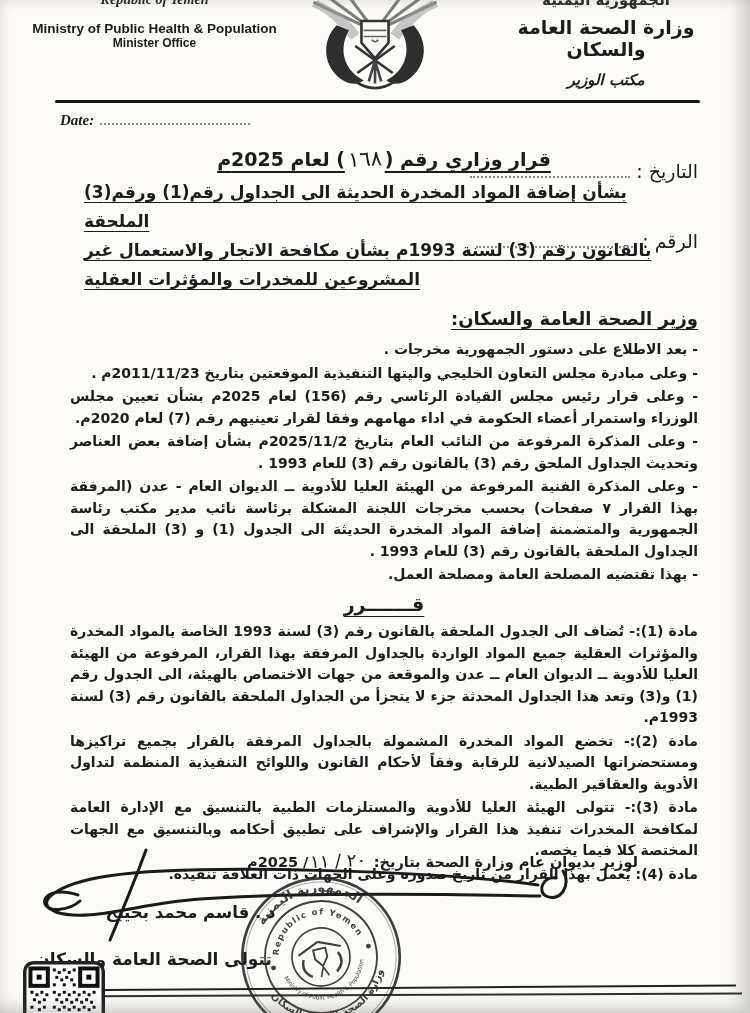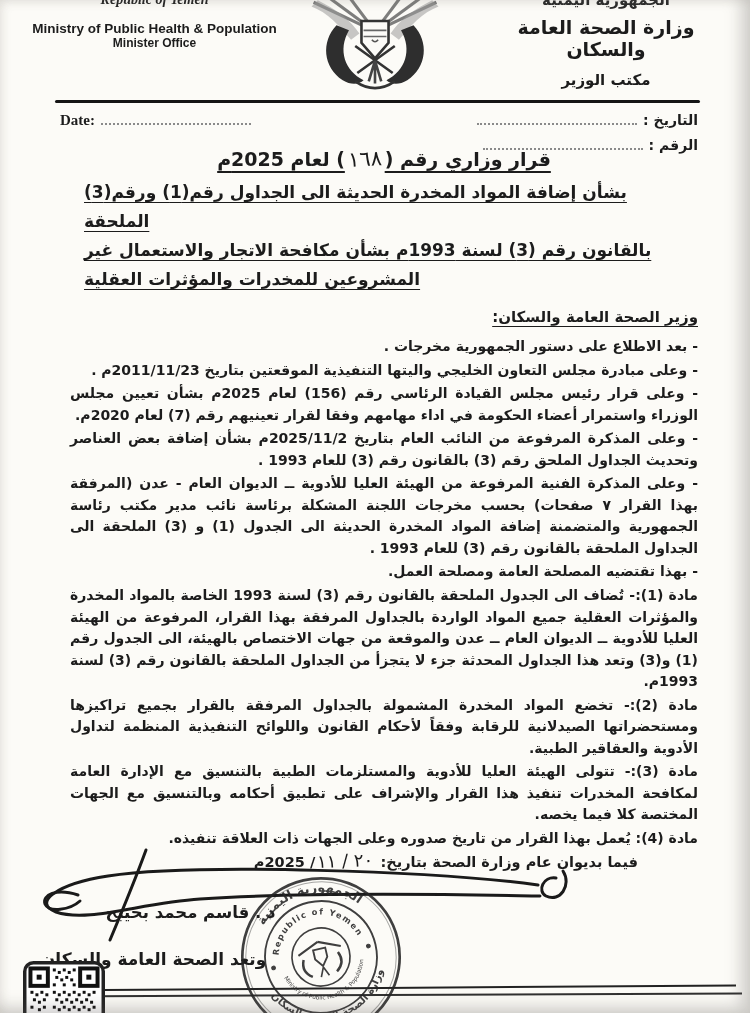--- a/index.html
+++ b/index.html
@@ -12,39 +12,39 @@
   .hdr{position:absolute;top:0;left:0;right:0;height:98px;}
   .hdr-en{position:absolute;left:12px;top:0;width:285px;text-align:center;}
   .en-country{font-family:"Liberation Serif",serif;font-style:italic;font-weight:bold;
         font-size:14px;margin-top:-8px;color:#242424;}
   .en-ministry{font-family:"Liberation Sans",sans-serif;font-weight:bold;font-size:13.5px;margin-top:13px;}
   .en-office{font-family:"Liberation Sans",sans-serif;font-weight:bold;font-size:12px;}
   .hdr-emblem{position:absolute;left:293px;top:-4px;width:164px;height:102px;}
   .hdr-ar{position:absolute;right:14px;top:0;width:260px;text-align:center;direction:rtl;}
   .ar-country{font-size:15px;font-weight:bold;margin-top:-9px;letter-spacing:2px;color:#2a2a2a;}
   .ar-ministry{font-size:19px;font-weight:bold;margin-top:7px;letter-spacing:.5px;}
-  .ar-office{font-size:15px;font-weight:bold;margin-top:11px;}
+  .ar-office{font-size:15px;font-weight:bold;margin-top:11px;font-style:italic;}
   .hdr-rule{position:absolute;top:100px;left:55px;right:50px;height:3px;background:#151515;border-radius:2px;}
 
   
   .meta{position:absolute;top:112px;left:60px;right:52px;display:flex;justify-content:space-between;}
-  .meta-en .row{font-family:"Liberation Serif",serif;font-weight:bold;font-size:15px;margin-bottom:8px;white-space:nowrap;}
+  .meta-en .row{font-family:"Liberation Serif",serif;font-weight:bold;font-size:15px;margin-bottom:8px;white-space:nowrap;font-style:italic;}
   .dots{display:inline-block;width:150px;border-bottom:2px dotted #8a8a8a;height:10px;margin:0 6px;}
   .meta-ar{direction:rtl;text-align:right;}
-  .meta-ar .row{font-size:14px;font-weight:bold;margin-bottom:9px;white-space:nowrap;}
+  .meta-ar .row{font-size:19px;font-weight:normal;margin-bottom:9px;white-space:nowrap;margin-top:48px;}
   .meta-ar .dots{width:160px;}
 
   
   .doc{position:absolute;top:147px;left:70px;width:628px;direction:rtl;}
   .title{text-align:center;font-size:19px;font-weight:bold;margin:0 0 7px;
         text-decoration:underline;text-underline-offset:5px;text-decoration-thickness:1.5px;}
   .hw{display:inline-block;font-weight:400;font-size:21px;transform:rotate(-3deg);padding:0 3px;}
   .subject{text-align:left;font-size:17px;font-weight:bold;line-height:29px;margin:0 14px 10px;}
   .subject > div{text-decoration:underline;text-underline-offset:4px;text-decoration-thickness:1.4px;}
-  .mhead{display:inline-block;font-size:15px;font-weight:bold;margin:4px 0 10px;
+  .mhead{display:inline-block;font-size:18px;font-weight:bold;margin:4px 0 10px;
         text-decoration:underline;text-underline-offset:4px;}
   .pre p,.articles p{margin:0 0 2px;font-size:14px;font-weight:bold;line-height:1.54;text-align:justify;}
   .decide{text-align:center;font-size:19px;font-weight:bold;margin:7px 0 6px;letter-spacing:1px;
         text-decoration:underline;text-underline-offset:5px;}
 
   
   .issued{position:absolute;top:850px;right:112px;direction:rtl;font-size:14.5px;font-weight:bold;z-index:5;}
   .hw2{display:inline-block;font-weight:400;font-size:18px;transform:rotate(-2deg);padding:0 2px;}
   .sig-svg{position:absolute;left:16px;top:843px;width:565px;height:102px;z-index:6;}
   .sig-name{position:absolute;left:68px;top:903px;width:245px;text-align:center;direction:rtl;
@@ -133,42 +133,43 @@
 
     <div class="pre">
       <p>- بعد الاطلاع على دستور الجمهورية مخرجات .</p>
       <p>- وعلى مبادرة مجلس التعاون الخليجي واليتها التنفيذية الموقعتين بتاريخ 2011/11/23م .</p>
       <p>- وعلى قرار رئيس مجلس القيادة الرئاسي رقم (156) لعام 2025م بشأن تعيين مجلس الوزراء واستمرار أعضاء الحكومة في اداء مهامهم وفقا لقرار تعينيهم رقم (7) لعام 2020م.</p>
       <p>- وعلى المذكرة المرفوعة من النائب العام بتاريخ 2025/11/2م بشأن إضافة بعض العناصر وتحديث الجداول الملحق رقم (3) بالقانون رقم (3) للعام 1993 .</p>
       <p>- وعلى المذكرة الفنية المرفوعة من الهيئة العليا للأدوية ــ الديوان العام - عدن (المرفقة بهذا القرار ٧ صفحات) بحسب مخرجات اللجنة المشكلة برئاسة نائب مدير مكتب رئاسة الجمهورية والمتضمنة إضافة المواد المخدرة الحديثة الى الجدول (1) و (3) الملحقة الى الجداول الملحقة بالقانون رقم (3) للعام 1993 .</p>
       <p>- بهذا تقتضيه المصلحة العامة ومصلحة العمل.</p>
     </div>
 
+    <div class="decide">قـــــــرر</div>
 
     <div class="articles">
       <p>مادة (1):- تُضاف الى الجدول الملحقة بالقانون رقم (3) لسنة 1993 الخاصة بالمواد المخدرة والمؤثرات العقلية جميع المواد الواردة بالجداول المرفقة بهذا القرار، المرفوعة من الهيئة العليا للأدوية ــ الديوان العام ــ عدن والموقعة من جهات الاختصاص بالهيئة، الى الجدول رقم (1) و(3) وتعد هذا الجداول المحدثة جزء لا يتجزأ من الجداول الملحقة بالقانون رقم (3) لسنة 1993م.</p>
       <p>مادة (2):- تخضع المواد المخدرة المشمولة بالجداول المرفقة بالقرار بجميع تراكيزها ومستحضراتها الصيدلانية للرقابة وفقاً لأحكام القانون واللوائح التنفيذية المنظمة لتداول الأدوية والعقاقير الطبية.</p>
       <p>مادة (3):- تتولى الهيئة العليا للأدوية والمستلزمات الطبية بالتنسيق مع الإدارة العامة لمكافحة المخدرات تنفيذ هذا القرار والإشراف على تطبيق أحكامه وبالتنسيق مع الجهات المختصة كلا فيما يخصه.</p>
       <p>مادة (4): يُعمل بهذا القرار من تاريخ صدوره وعلى الجهات ذات العلاقة تنفيذه.</p>
     </div>
   </main>
 
-  <div class="issued"><span>فيما بديوان عام وزارة الصحة بتاريخ:</span> <span class="hw2">٢٠ / ١١</span><span>/ 2025م</span></div>
+  <div class="issued"><span>لوزير بديوان عام وزارة الصحة بتاريخ:</span> <span class="hw2">٢٠ / ١١</span><span>/ 2025م</span></div>
 
   <svg class="sig-svg" viewBox="0 0 565 102">
     <g fill="none" stroke="#1a1a1a" stroke-width="3" stroke-linecap="round">
       <path d="M547,28 C556,42 544,60 530,53 C521,48 527,33 540,35"></path>
       <path d="M522,42 C420,28 180,20 92,33 C40,41 16,60 40,69 C72,80 124,60 184,56 C300,48 462,52 524,53"></path>
       <path d="M130,7 C118,40 102,78 94,97"></path>
       <path d="M62,52 C40,45 26,52 29,61 C33,70 54,67 64,58"></path>
     </g>
   </svg>
 
   <div class="sig-name">د . قاسم محمد بحيبح</div>
-  <div class="sig-title">وتعد الصحة العامة والسكان</div>
+  <div class="sig-title">تتولى الصحة العامة والسكان</div>
 
   <svg class="stamp" viewBox="0 0 170 170">
     <defs>
       <path id="arcTopOuter" d="M 22,85 A 63,63 0 0 1 148,85"></path>
       <path id="arcTopInner" d="M 44,85 A 41,41 0 0 1 126,85"></path>
       <path id="arcBotInner" d="M 44,85 A 41,41 0 0 0 126,85"></path>
       <path id="arcBotOuter" d="M 24,85 A 61,61 0 0 0 146,85"></path>
     </defs>
     <g stroke="#262626" fill="none">
       <circle cx="85" cy="85" r="76" stroke-width="2.6"></circle>

